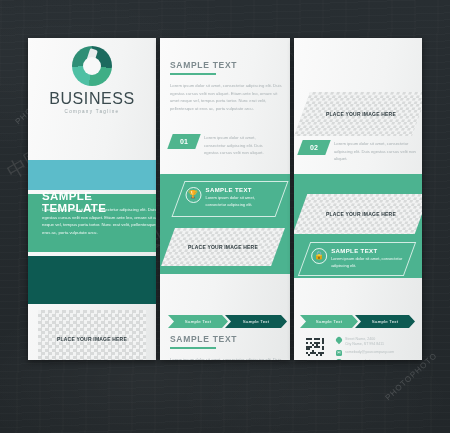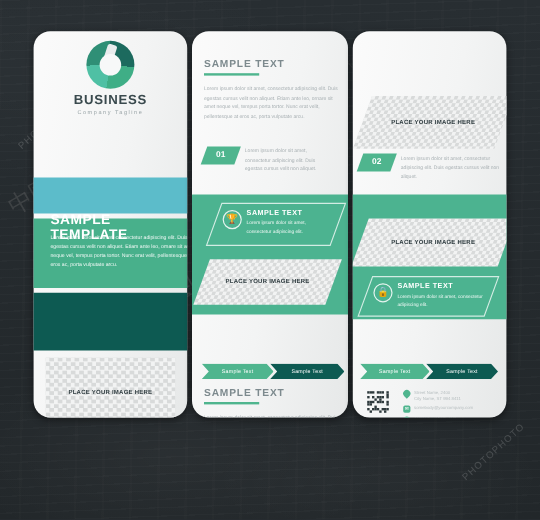--- a/index.html
+++ b/index.html
@@ -23,37 +23,36 @@
   
   .wm{position:absolute; color:rgba(255,255,255,.17); font-size:8px; letter-spacing:1px;
       transform:rotate(-42deg); pointer-events:none; white-space:nowrap;}
   .wm2{position:absolute; color:rgba(90,90,90,.30); font-size:9px; letter-spacing:1px;
        transform:rotate(-42deg); pointer-events:none; white-space:nowrap;}
   .wmcn{position:absolute; color:rgba(120,120,120,.30); font-size:20px;
         transform:rotate(-30deg); pointer-events:none; font-family:"DejaVu Sans",sans-serif;}
 
   
   .sheet{
-    position:absolute; top:26px; height:322px;
+    position:absolute; top:38px; height:322px;
     background:linear-gradient(100deg,#fbfbfb 0%,#f3f4f4 52%,#e6e8e8 100%);
     overflow:hidden;
     box-shadow:0 2px 6px rgba(0,0,0,.45);
-    border-radius:14px;
   }
   #sheet-a{ left:28px;  width:128px; }
   #sheet-b{ left:160px; width:130px; }
   #sheet-c{ left:294px; width:128px; }
 
   
   .logo-wrap{position:absolute; left:0; top:8px; width:128px; text-align:center;}
   .donut{width:40px;height:40px;margin:0 auto;border-radius:50%;position:relative;
     background:conic-gradient(#1c6a5e 0deg 96deg,#3fae86 96deg 190deg,#4fc0a4 190deg 268deg,#2f8f76 268deg 360deg);}
   .donut:after{content:"";position:absolute;left:11px;top:11px;width:18px;height:18px;border-radius:50%;background:#f7f8f8;}
   .donut .spark{position:absolute;left:16px;top:3px;width:8px;height:14px;background:#e9eced;border-radius:2px;transform:rotate(18deg);}
-  .brand{font-size:11px;font-weight:bold;color:#3a4a4e;letter-spacing:.6px;margin-top:4px;}
+  .brand{font-size:16px;font-weight:normal;color:#3a4a4e;letter-spacing:.6px;margin-top:4px;}
   .tagline{font-size:4.6px;color:#9aa5a8;letter-spacing:1.3px;margin-top:1px;}
 
   .cyan-band{position:absolute;left:-14px;top:122px;width:176px;height:30px;background:#5cbcca;
              transform:skewX(-20deg);}
   .green-band{position:absolute;left:-16px;top:156px;width:182px;height:58px;background:#48b08b;
               transform:skewX(-20deg);}
   .teal-band{position:absolute;left:-20px;top:218px;width:190px;height:48px;background:#0d5a52;
              transform:skewX(-20deg);}
   .amazing{position:absolute;left:14px;top:152px;font-size:11.5px;font-weight:bold;color:#fff;letter-spacing:.4px;}
   .amz-body{position:absolute;left:14px;top:168px;width:124px;font-size:4.3px;line-height:1.75;color:rgba(255,255,255,.92);}

